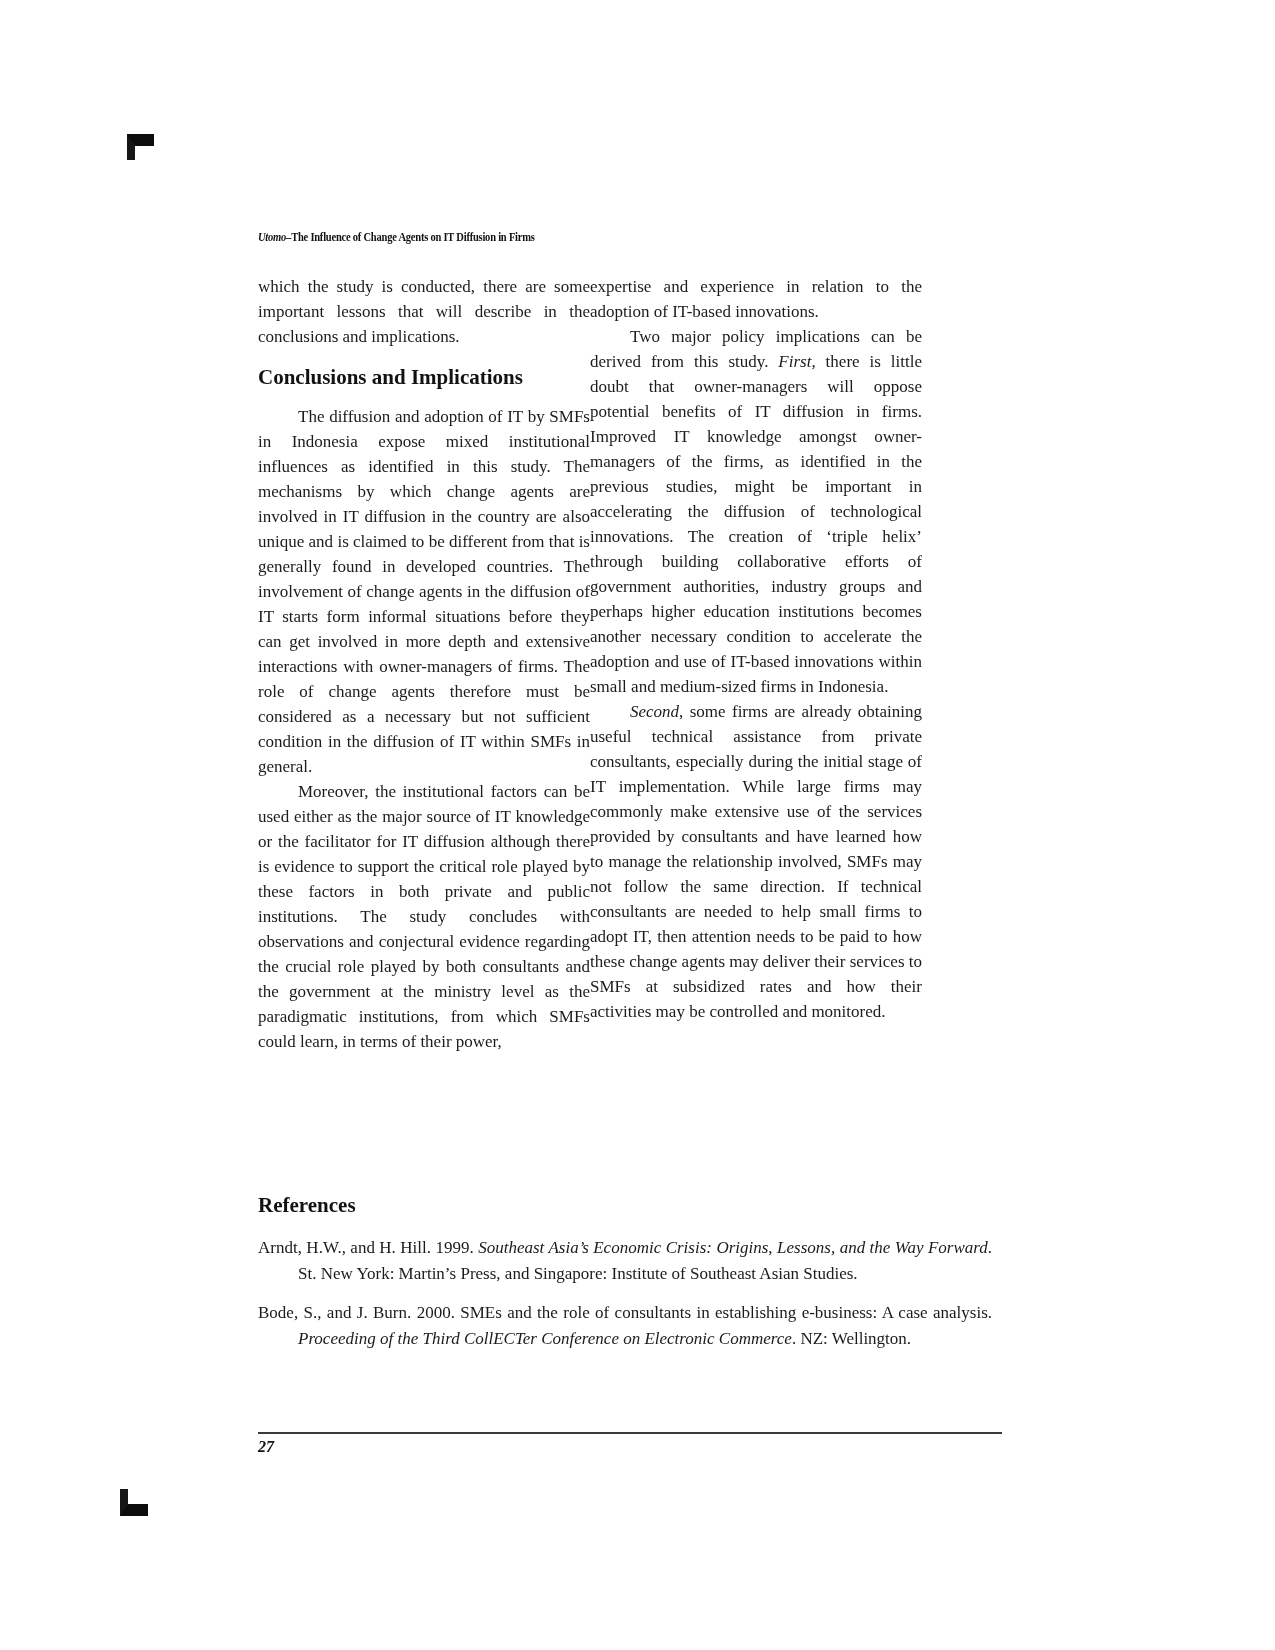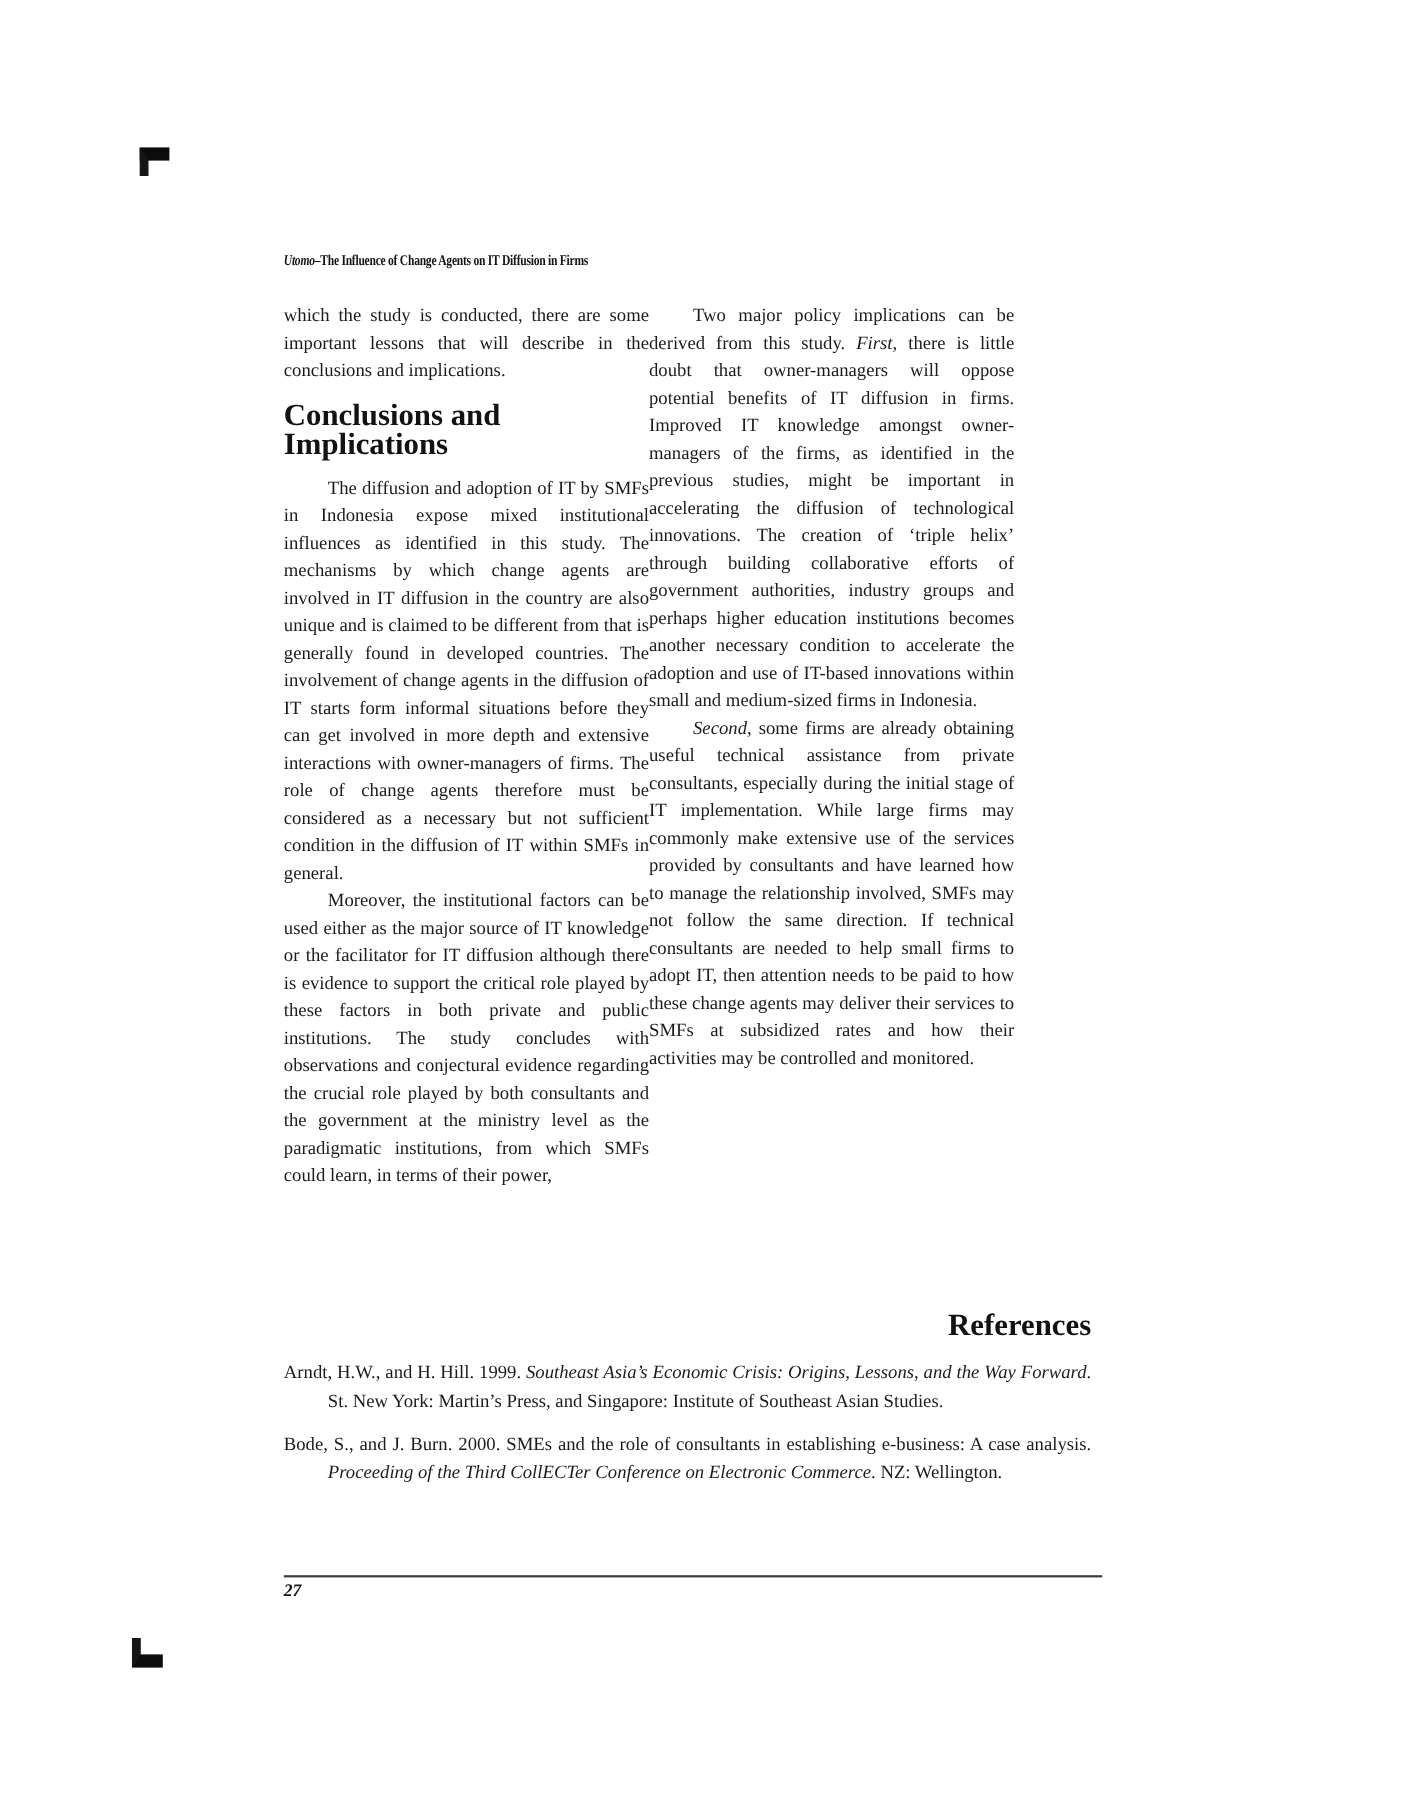--- a/index.html
+++ b/index.html
@@ -28,30 +28,30 @@
 
   .columns {
     position: absolute; left: 258px; top: 274px; width: 731px;
     display: flex; 
     font-size: 17px; line-height: 25px; text-align: justify;
   }
   .col { width: 332px; }
   .col p { margin: 0; }
   .col p.indent { text-indent: 40px; }
   h2.section {
-    font-size: 28px; font-weight: bold; text-align: left;
+    font-size: 21px; font-weight: bold; text-align: left;
     margin: 15px 0 13px 0; line-height: 27px; color: #121212;
   }
 
   .references {
     position: absolute; left: 258px; top: 1193px; width: 734px;
     font-size: 17px; line-height: 26px; text-align: justify;
   }
   .references h2.refhead {
-    font-size: 28px; font-weight: bold; margin: 0 0 17px 0; line-height: 25px; text-align: right; color: #121212;
+    font-size: 21px; font-weight: bold; margin: 0 0 17px 0; line-height: 25px; text-align: left; color: #121212;
   }
   .references p.ref { margin: 0 0 13px 0; padding-left: 40px; text-indent: -40px; }
 
   .footer-rule { position: absolute; left: 258px; top: 1432px; width: 744px; height: 2px; background: #3c3c3c; }
   .page-number {
     position: absolute; left: 258px; top: 1438px; width: 744px;
     text-align: left; font-size: 16px; font-weight: bold; font-style: italic; color: #121212;
   }
 </style>
 </head>
@@ -69,20 +69,21 @@
   </div>
 
   <div class="columns">
     <div class="col">
         <p><span>which the study is conducted, there are some important lessons that will describe in the conclusions and implications.</span></p>
         <h2 class="section">Conclusions and Implications</h2>
         <p class="indent"><span>The diffusion and adoption of IT by SMFs in Indonesia expose mixed institutional influences as identified in this study. The mechanisms by which change agents are involved in IT diffusion in the country are also unique and is claimed to be different from that is generally found in developed countries. The involvement of change agents in the diffusion of IT starts form informal situations before they can get involved in more depth and extensive interactions with owner-managers of firms. The role of change agents therefore must be considered as a necessary but not sufficient condition in the diffusion of IT within SMFs in general.</span></p>
         <p class="indent"><span>Moreover, the institutional factors can be used either as the major source of IT knowledge or the facilitator for IT diffusion although there is evidence to support the critical role played by these factors in both private and public institutions. The study concludes with observations and conjectural evidence regarding the crucial role played by both consultants and the government at the ministry level as the paradigmatic institutions, from which SMFs could learn, in terms of their power,</span></p>
       </div>
     <div class="col">
+        <p><span>expertise and experience in relation to the adoption of IT-based innovations.</span></p>
         <p class="indent"><span>Two major policy implications can be derived from this study. </span><i>First</i><span>, there is little doubt that owner-managers will oppose potential benefits of IT diffusion in firms. Improved IT knowledge amongst owner-managers of the firms, as identified in the previous studies, might be important in accelerating the diffusion of technological innovations. The creation of ‘triple helix’ through building collaborative efforts of government authorities, industry groups and perhaps higher education institutions becomes another necessary condition to accelerate the adoption and use of IT-based innovations within small and medium-sized firms in Indonesia.</span></p>
         <p class="indent"><i>Second</i><span>, some firms are already obtaining useful technical assistance from private consultants, especially during the initial stage of IT implementation. While large firms may commonly make extensive use of the services provided by consultants and have learned how to manage the relationship involved, SMFs may not follow the same direction. If technical consultants are needed to help small firms to adopt IT, then attention needs to be paid to how these change agents may deliver their services to SMFs at subsidized rates and how their activities may be controlled and monitored.</span></p>
       </div>
   </div>
 
   <div class="references">
     <h2 class="refhead">References</h2>
     <div>
         <p class="ref"><span>Arndt, H.W., and H. Hill. 1999. </span><i>Southeast Asia’s Economic Crisis: Origins, Lessons, and the Way Forward</i><span>. St. New York: Martin’s Press, and Singapore: Institute of Southeast Asian Studies.</span></p>
         <p class="ref"><span>Bode, S., and J. Burn. 2000. SMEs and the role of consultants in establishing e-business: A case analysis. </span><i>Proceeding of the Third CollECTer Conference on Electronic Commerce</i><span>. NZ: Wellington.</span></p>

